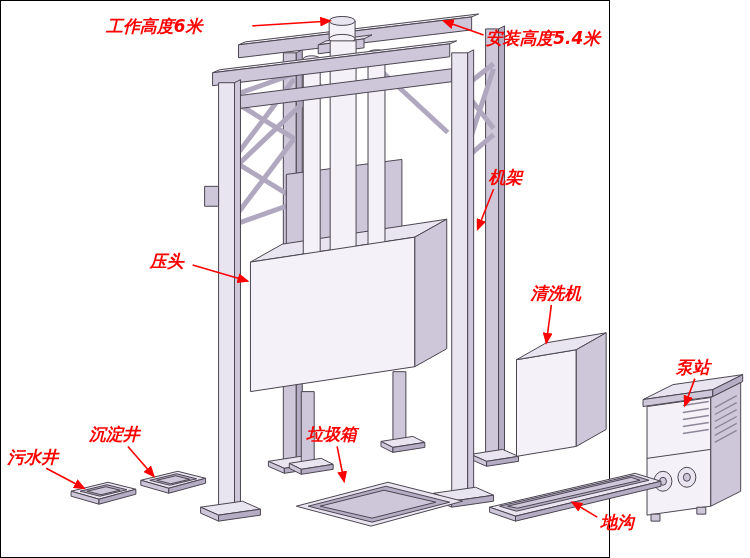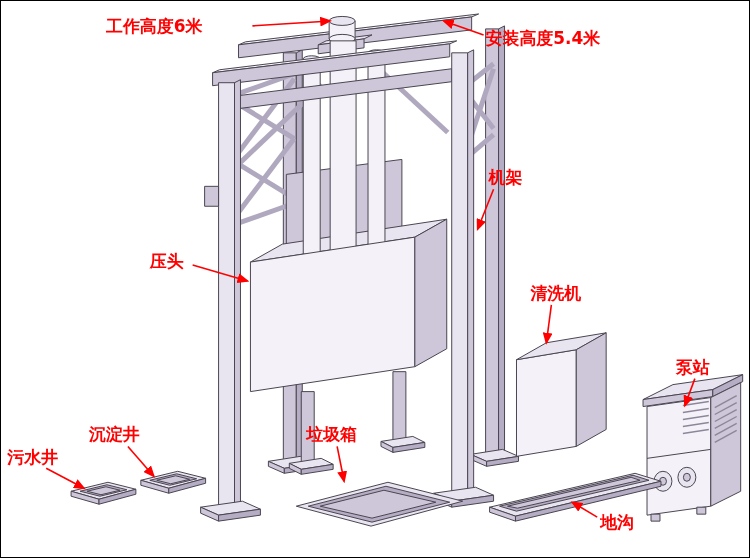--- a/index.html
+++ b/index.html
@@ -1,19 +1,20 @@
 <!DOCTYPE html>
 <html><head>
 <meta charset="utf-8">
 <style>
   html,body{margin:0;padding:0;background:#fff;}
   #canvas{
-    width:750px;height:558px;box-sizing:border-box;
+    width:610px;height:558px;box-sizing:border-box;
     border:1px solid #000;background:#fff;position:relative;
     font-family:"DejaVu Sans",sans-serif;
+    font-style:italic;
   }
   svg{display:block;}
   .part{stroke:#4a4550;stroke-width:1;stroke-linejoin:round;}
   .f-lighter{fill:#f4f2f8;}
   .f-light{fill:#e9e5f0;}
   .f-mid{fill:#cdc7d9;}
   .f-dark{fill:#b5adc4;}
   .brace{stroke:#b0a8bf;stroke-width:5;fill:none;}
   .slat{stroke:#8d8699;stroke-width:1.4;fill:none;}
   .seam{stroke:#4a4550;stroke-width:1;fill:none;}

